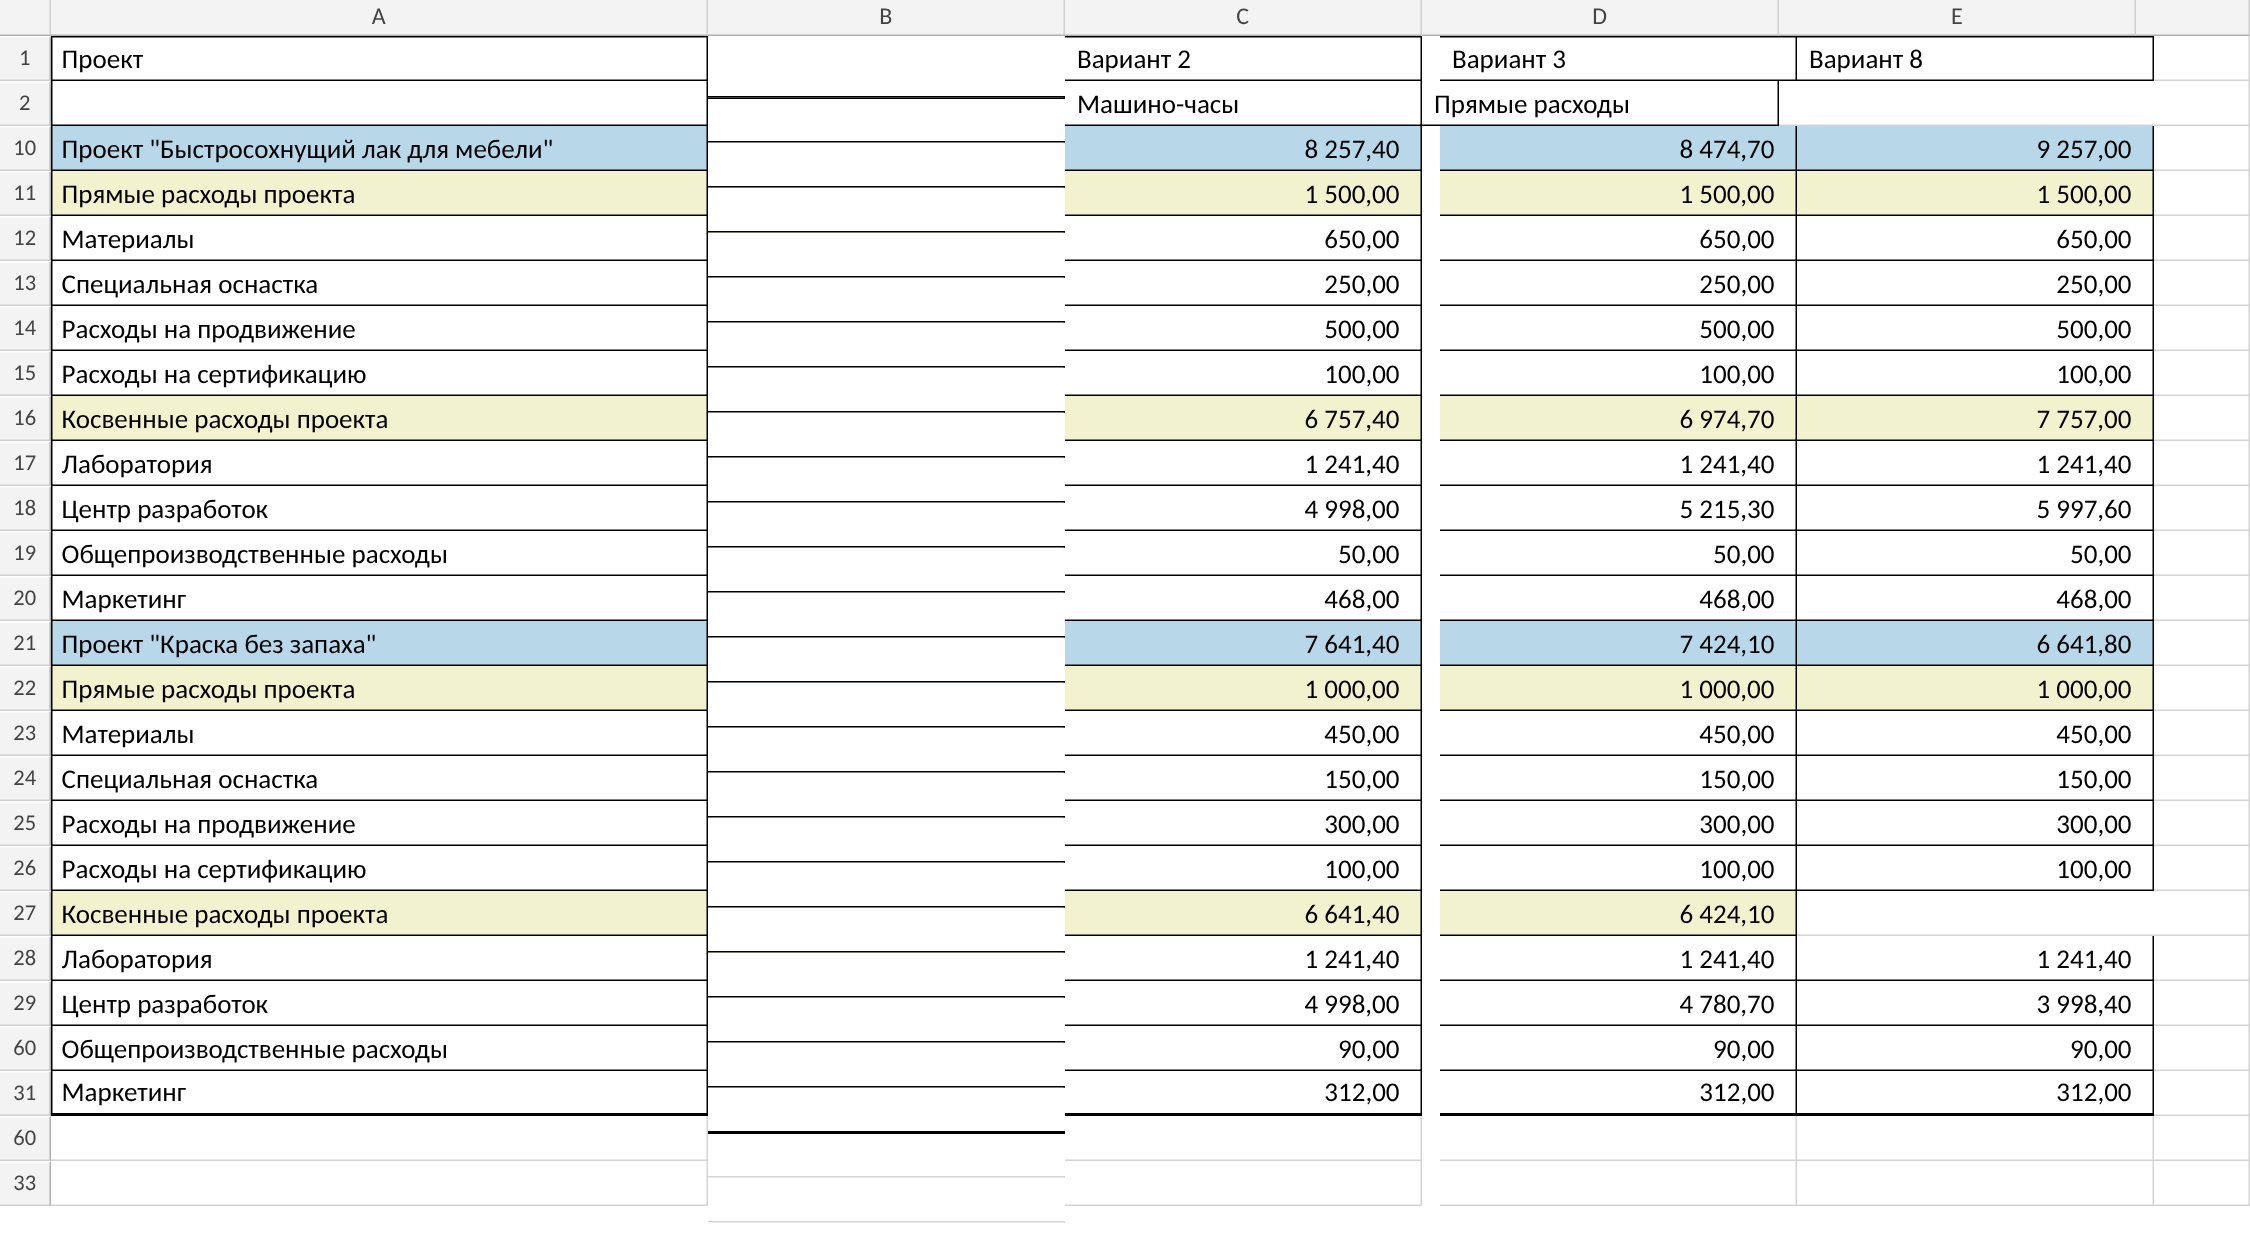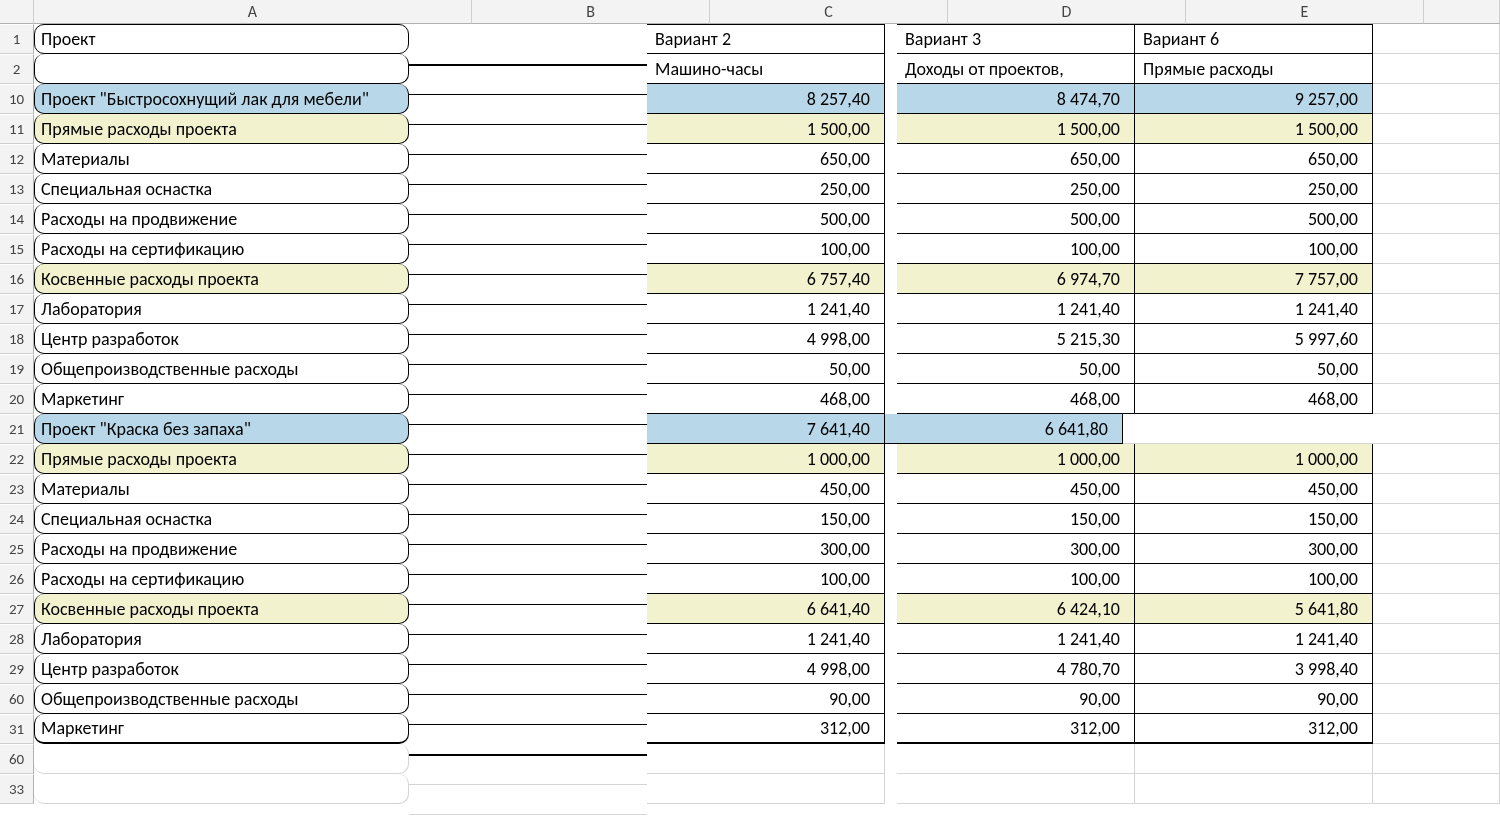--- a/index.html
+++ b/index.html
@@ -58,21 +58,21 @@
   }
   .row .cell {
     border-right: 1px solid #d4d4d4;
     border-bottom: 1px solid #d4d4d4;
     padding: 0 6px;
     display: flex;
     align-items: center;
     overflow: hidden;
     white-space: nowrap;
   }
-  .row .cell.A { width: 375px; padding-left: 6px; border-radius: 10px; }
+  .row .cell.A { width: 438px; padding-left: 6px; }
   .row .cell.B { width: 238px; margin-top: 40px; }
   .row .cell.C { width: 238px; text-align: center; }
   .row .cell.D { width: 238px; margin-left: 12px; }
   .row .cell.E { width: 238px; }
   .row .cell.F { flex: 1; }
 
   .row .cell.num  { justify-content: flex-end; padding-right: 14px; }
   .row .cell.text { justify-content: flex-start; }
 
   
@@ -123,30 +123,29 @@
   </div>
 
   <div class="rows">
 
     <div class="row hdr data first">
       <div class="rh">1</div>
       <div class="cell A text">Проект</div>
       <div class="cell B text">Вариант 1</div>
       <div class="cell C text">Вариант 2</div>
       <div class="cell D text">Вариант 3</div>
-      <div class="cell E text">Вариант 6</div>
+      <div class="cell E text">Вариант 8</div>
       <div class="cell F"></div>
     </div>
 
     <div class="row hdr data">
       <div class="rh">2</div>
       <div class="cell A text"></div>
       <div class="cell B text">Человеко-часы</div>
       <div class="cell C text">Машино-часы</div>
-      <div class="cell D text">Доходы от проектов,</div>
       <div class="cell E text">Прямые расходы</div>
       <div class="cell F"></div>
     </div>
 
     <div id="data-rows">
         <div class="row data fill-blue">
           <div class="rh">10</div>
           <div class="cell A text">Проект "Быстросохнущий лак для мебели"</div>
           <div class="cell B num">8 757,20</div>
           <div class="cell C num">8 257,40</div>
@@ -242,20 +241,21 @@
           <div class="cell C num">468,00</div>
           <div class="cell D num">468,00</div>
           <div class="cell E num">468,00</div>
           <div class="cell F"></div>
         </div>
         <div class="row data fill-blue">
           <div class="rh">21</div>
           <div class="cell A text">Проект "Краска без запаха"</div>
           <div class="cell B num">7 141,60</div>
           <div class="cell C num">7 641,40</div>
+          <div class="cell D num">7 424,10</div>
           <div class="cell E num">6 641,80</div>
           <div class="cell F"></div>
         </div>
         <div class="row data fill-cream">
           <div class="rh">22</div>
           <div class="cell A text">Прямые расходы проекта</div>
           <div class="cell B num">1 000,00</div>
           <div class="cell C num">1 000,00</div>
           <div class="cell D num">1 000,00</div>
           <div class="cell E num">1 000,00</div>
@@ -296,21 +296,20 @@
           <div class="cell D num">100,00</div>
           <div class="cell E num">100,00</div>
           <div class="cell F"></div>
         </div>
         <div class="row data fill-cream">
           <div class="rh">27</div>
           <div class="cell A text">Косвенные расходы проекта</div>
           <div class="cell B num">6 141,60</div>
           <div class="cell C num">6 641,40</div>
           <div class="cell D num">6 424,10</div>
-          <div class="cell E num">5 641,80</div>
           <div class="cell F"></div>
         </div>
         <div class="row data">
           <div class="rh">28</div>
           <div class="cell A text">Лаборатория</div>
           <div class="cell B num">1 241,40</div>
           <div class="cell C num">1 241,40</div>
           <div class="cell D num">1 241,40</div>
           <div class="cell E num">1 241,40</div>
           <div class="cell F"></div>

